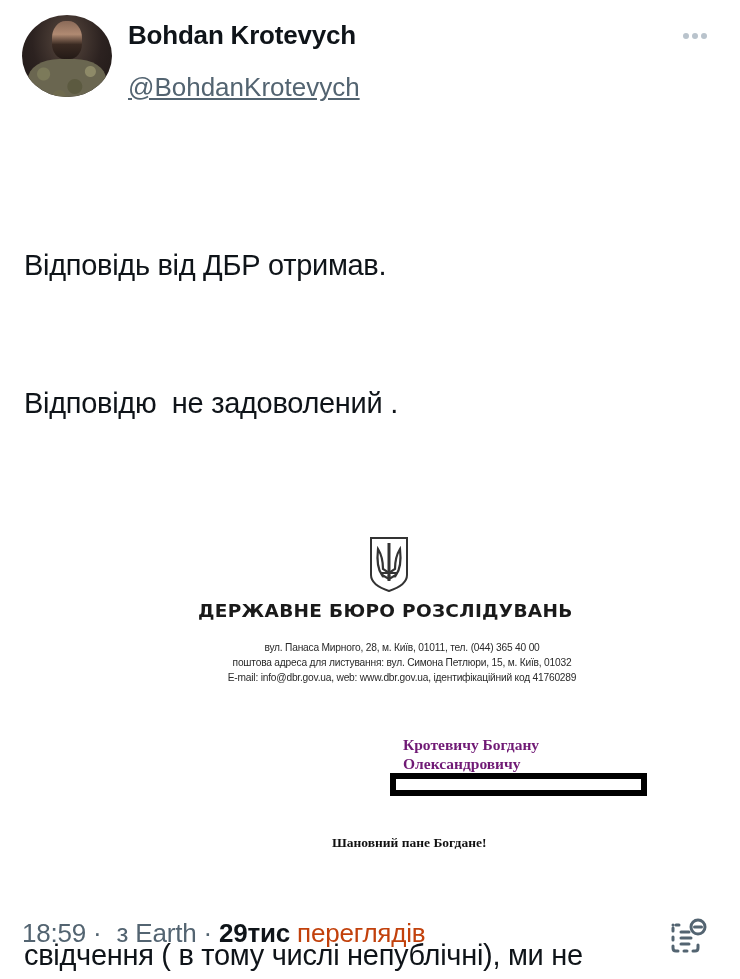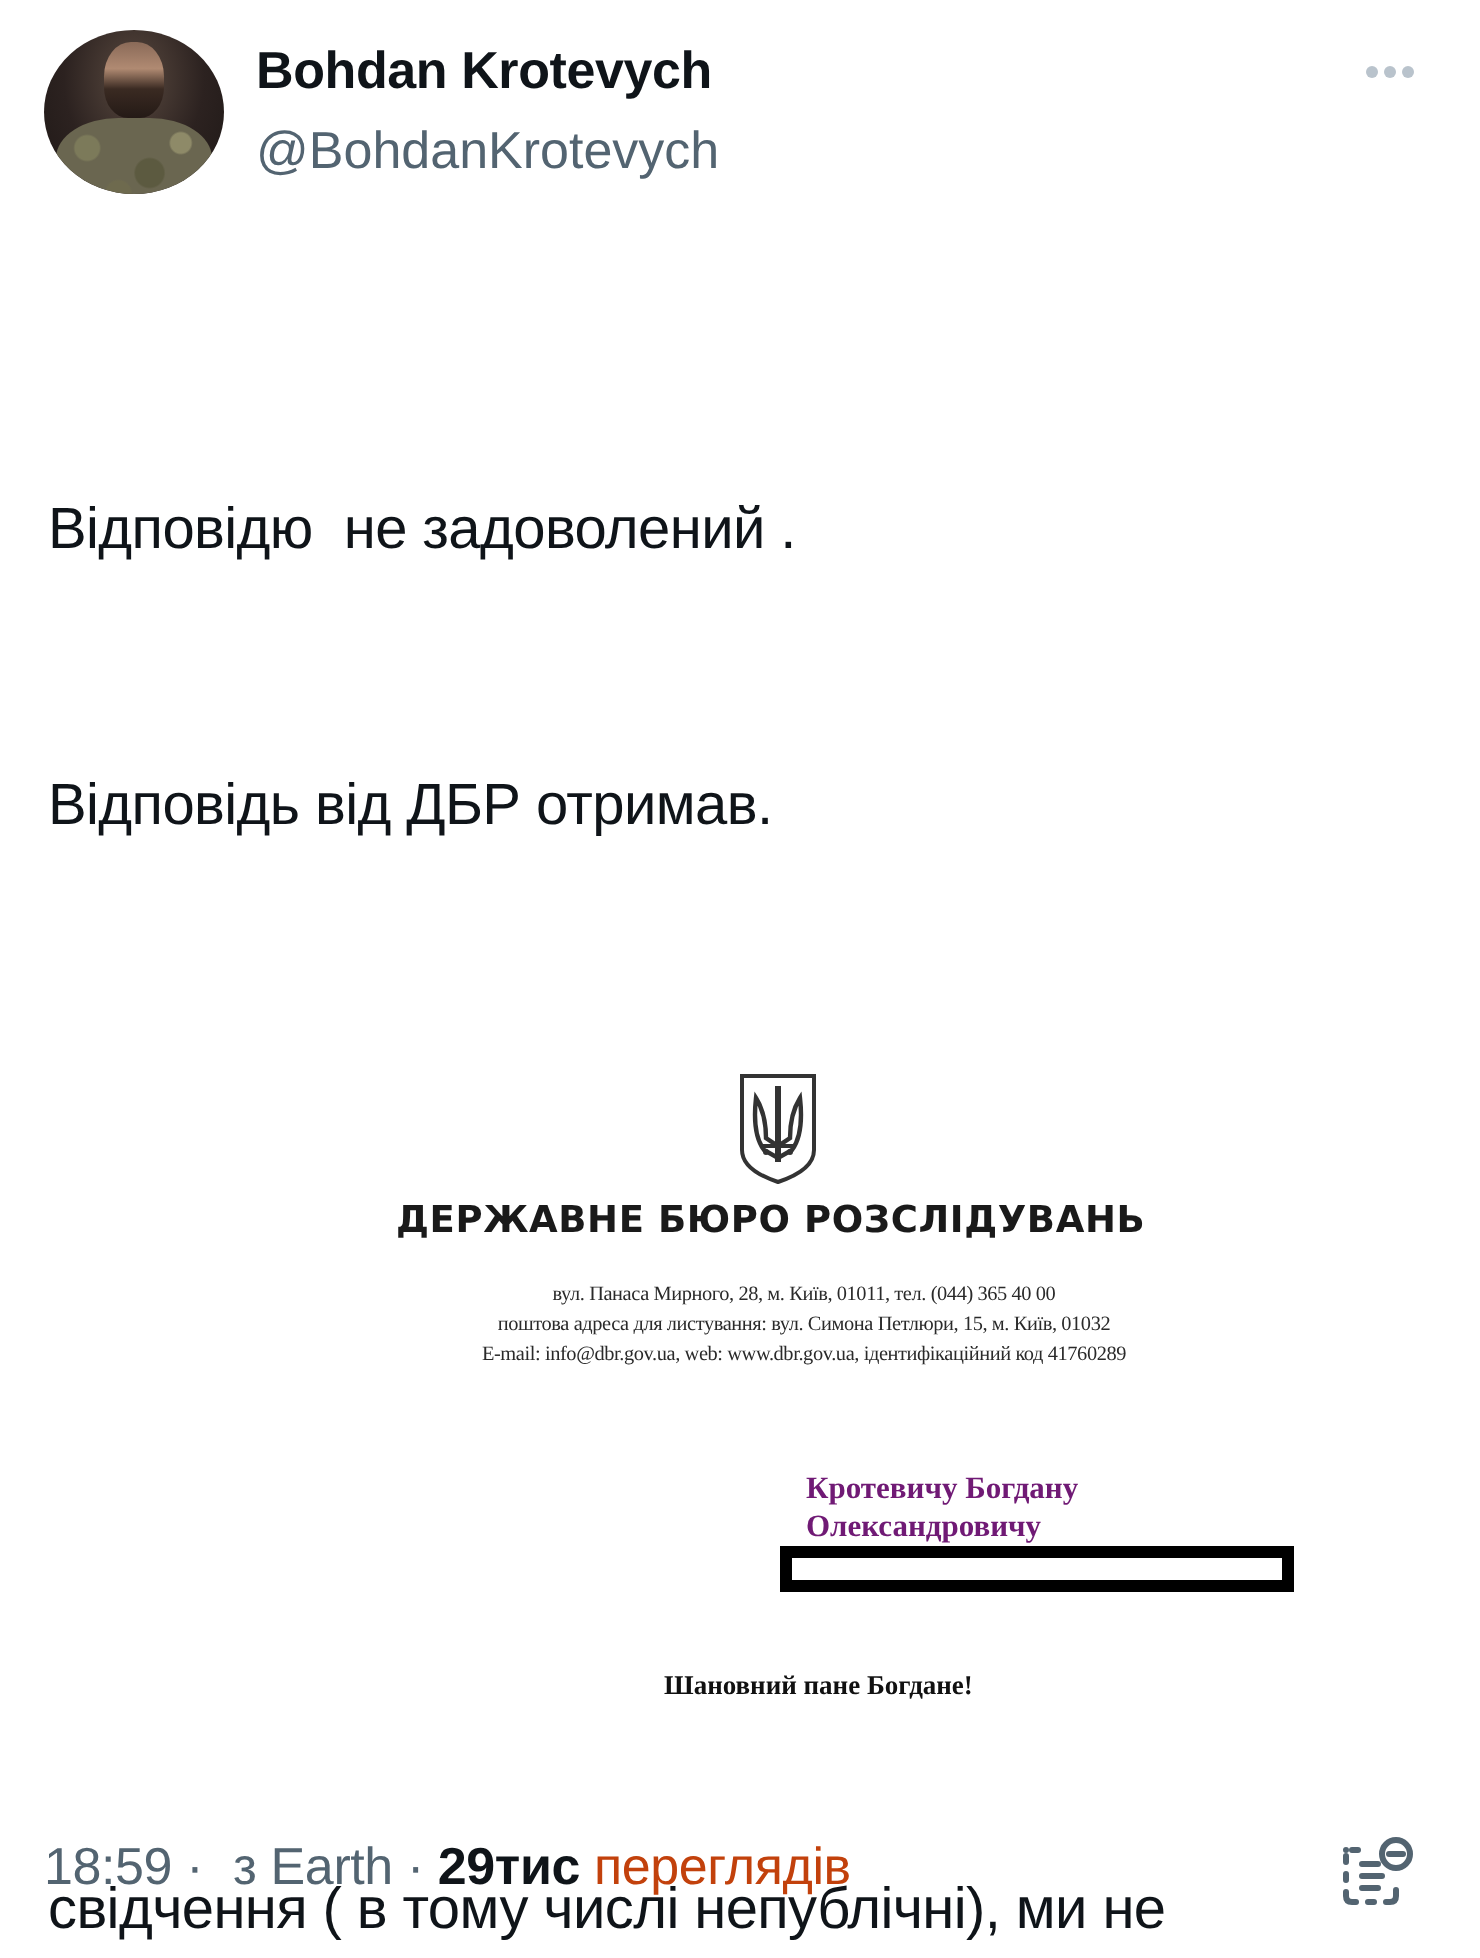--- a/index.html
+++ b/index.html
@@ -25,22 +25,22 @@
         radial-gradient(circle at 60% 55%, #5c5a40 0 7px, transparent 8px),
         radial-gradient(circle at 80% 25%, #8e8a68 0 5px, transparent 6px),
         radial-gradient(circle at 40% 75%, #6e6a4e 0 6px, transparent 7px),
         #6a6650;
     }
     .name {
       position: absolute; left: 128px; top: 20px;
       font-size: 26px; font-weight: 700; letter-spacing: -0.2px; color: #0f1419;
     }
     .handle {
-      position: absolute; left: 128px; top: 60px;
-      font-size: 26px; color: #536471;
+      position: absolute; left: 128px; top: 72px;
+      font-size: 26px; color: #536471; text-decoration: underline;
     }
     .more {
       position: absolute; left: 683px; top: 33px; display: flex; gap: 3px;
       cursor: pointer;
     }
     .more span { width: 6px; height: 6px; border-radius: 50%; background: #b9c3cc; display: block; }
 
     .tweet-text {
       position: absolute; left: 24px; top: 150px; width: 700px;
       font-size: 29px; line-height: 46px; color: #0f1419; white-space: pre-wrap;
@@ -56,21 +56,21 @@
       position: absolute; left: 368px; top: 535px; width: 42px; height: 58px;
     }
     .doc-org {
       position: absolute; left: 140px; top: 600px; width: 580px; text-align: left;
       padding-left: 58px;
       font-family: "DejaVu Sans", sans-serif; font-weight: 700; font-size: 18.5px;
       color: #1a1a1a; letter-spacing: 0.3px;
     }
     .doc-addr {
       position: absolute; left: 140px; top: 640px; width: 580px; text-align: center;
-      font-family: Liberation Serif, serif; font-size: 10.2px; line-height: 15px; color: #2a2a2a;
+      font-family: Liberation Sans, sans-serif; font-size: 10.2px; line-height: 15px; color: #2a2a2a;
       padding-right: 56px; letter-spacing: -0.2px;
     }
     .doc-addr span { display: block; }
     .recipient {
       position: absolute; left: 403px; top: 735px;
       font-family: "Liberation Serif", serif; font-weight: 700; font-size: 15.5px; line-height: 19px; color: #701a75;
     }
     .recipient span { display: block; }
     .redact-box {
       position: absolute; left: 390px; top: 773px; width: 257px; height: 23px;
@@ -104,22 +104,22 @@
   <div class="name">Bohdan Krotevych</div>
   <div class="handle">@BohdanKrotevych</div>
   <div class="more">
     <span></span>
     <span></span>
     <span></span>
   </div>
 </div>
 
 <div class="tweet-text">
+  <span class="line">Відповідь від ДБР отримав.</span>
   <span class="line">Відповідю  не задоволений .</span>
-  <span class="line">Відповідь від ДБР отримав.</span>
   <span class="line">Далі вже робота адвокатів, вдячний всім</span>
   <span class="line">хто підтримує.</span>
   <span class="line">Військових прошу не боятись давати</span>
   <span class="line">свідчення ( в тому числі непублічні), ми не</span>
   
 </div>
 
 <div class="media"></div>
 
 <svg class="coat" viewBox="0 0 42 58">

